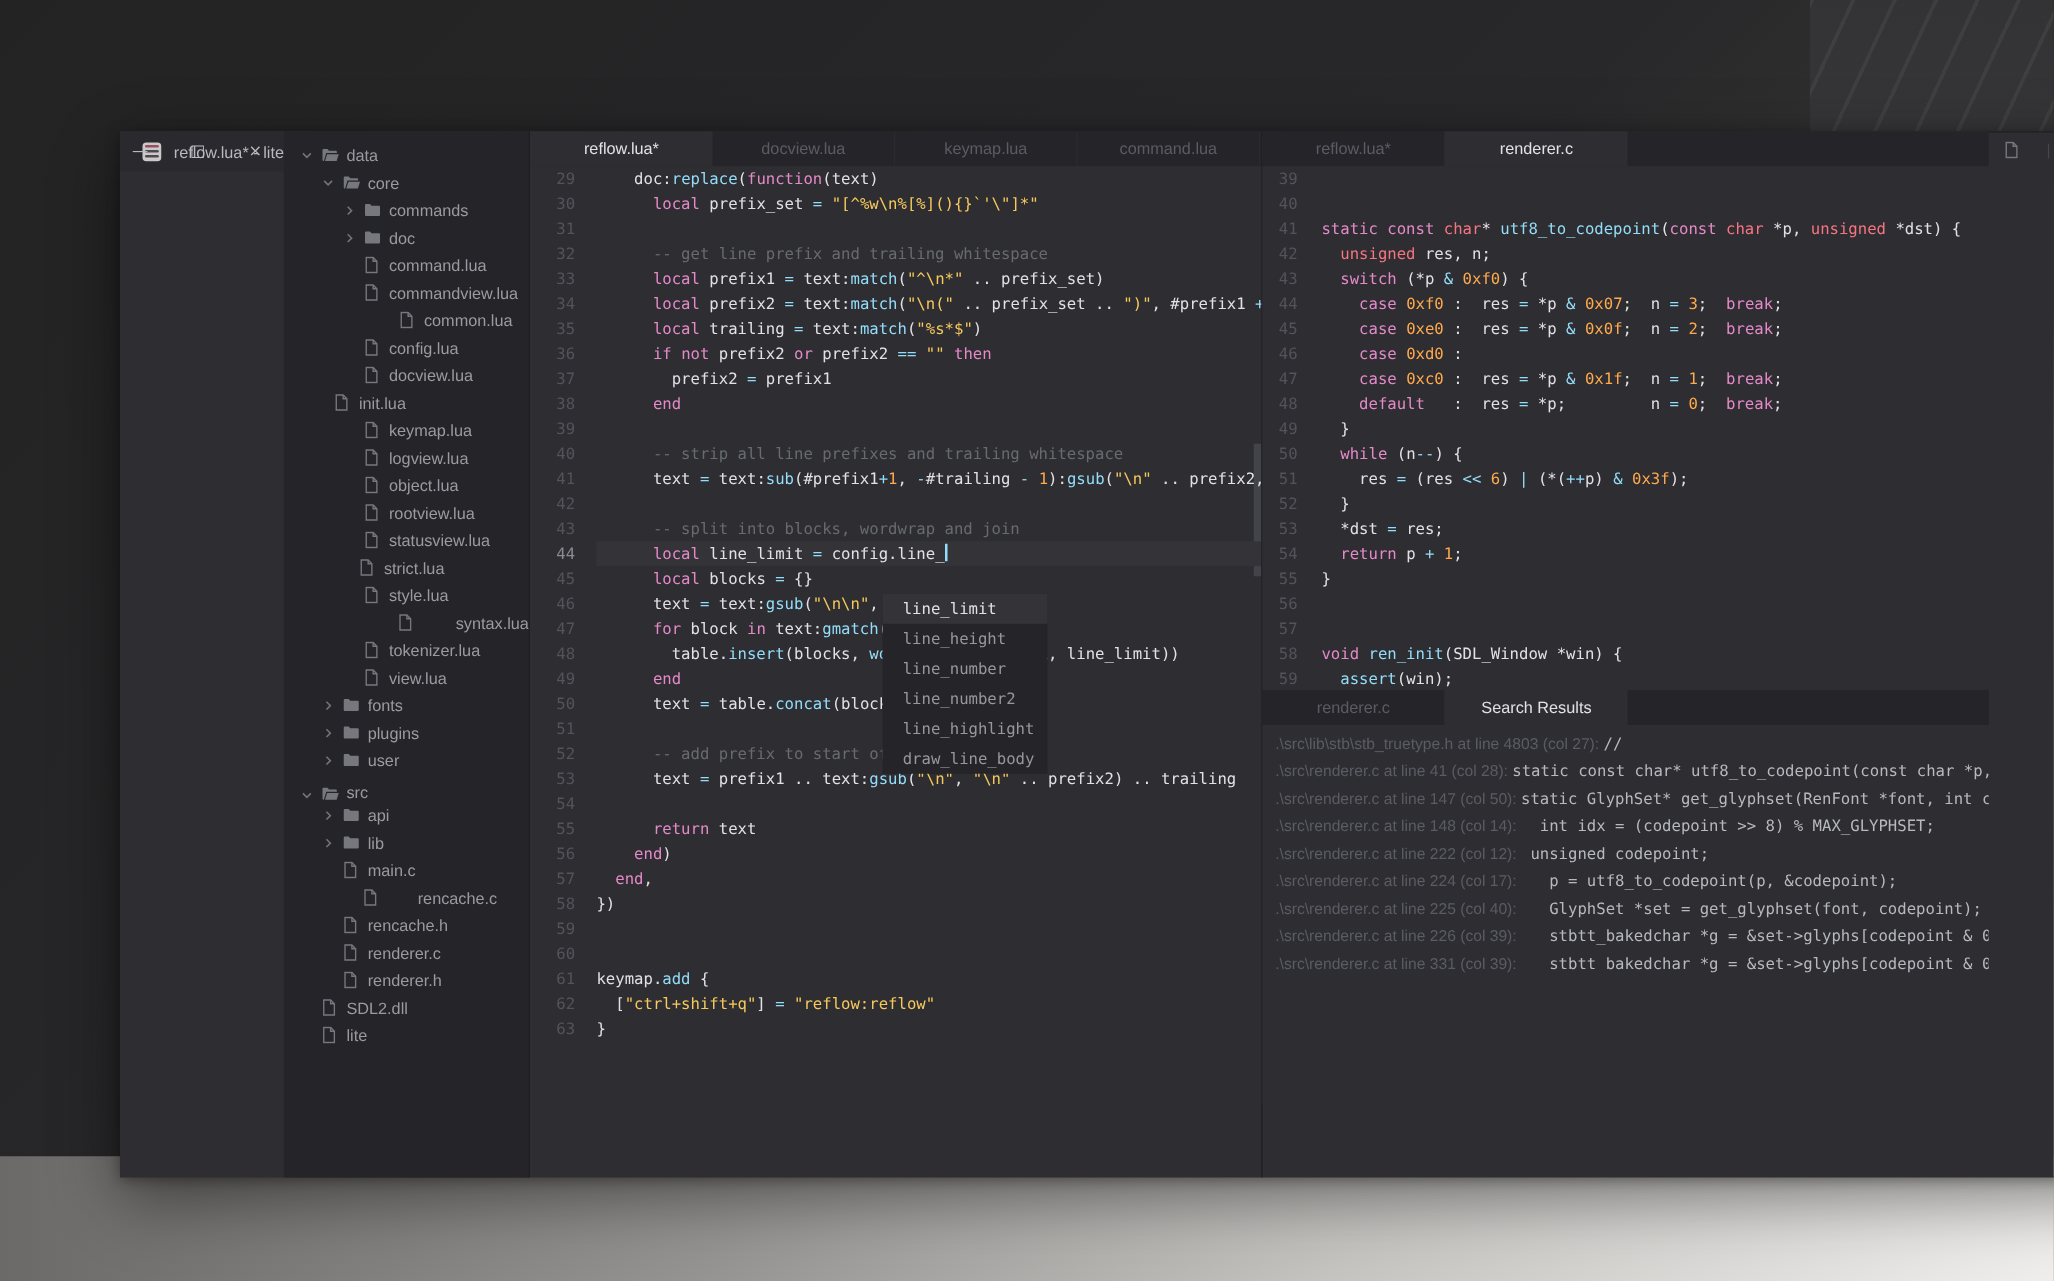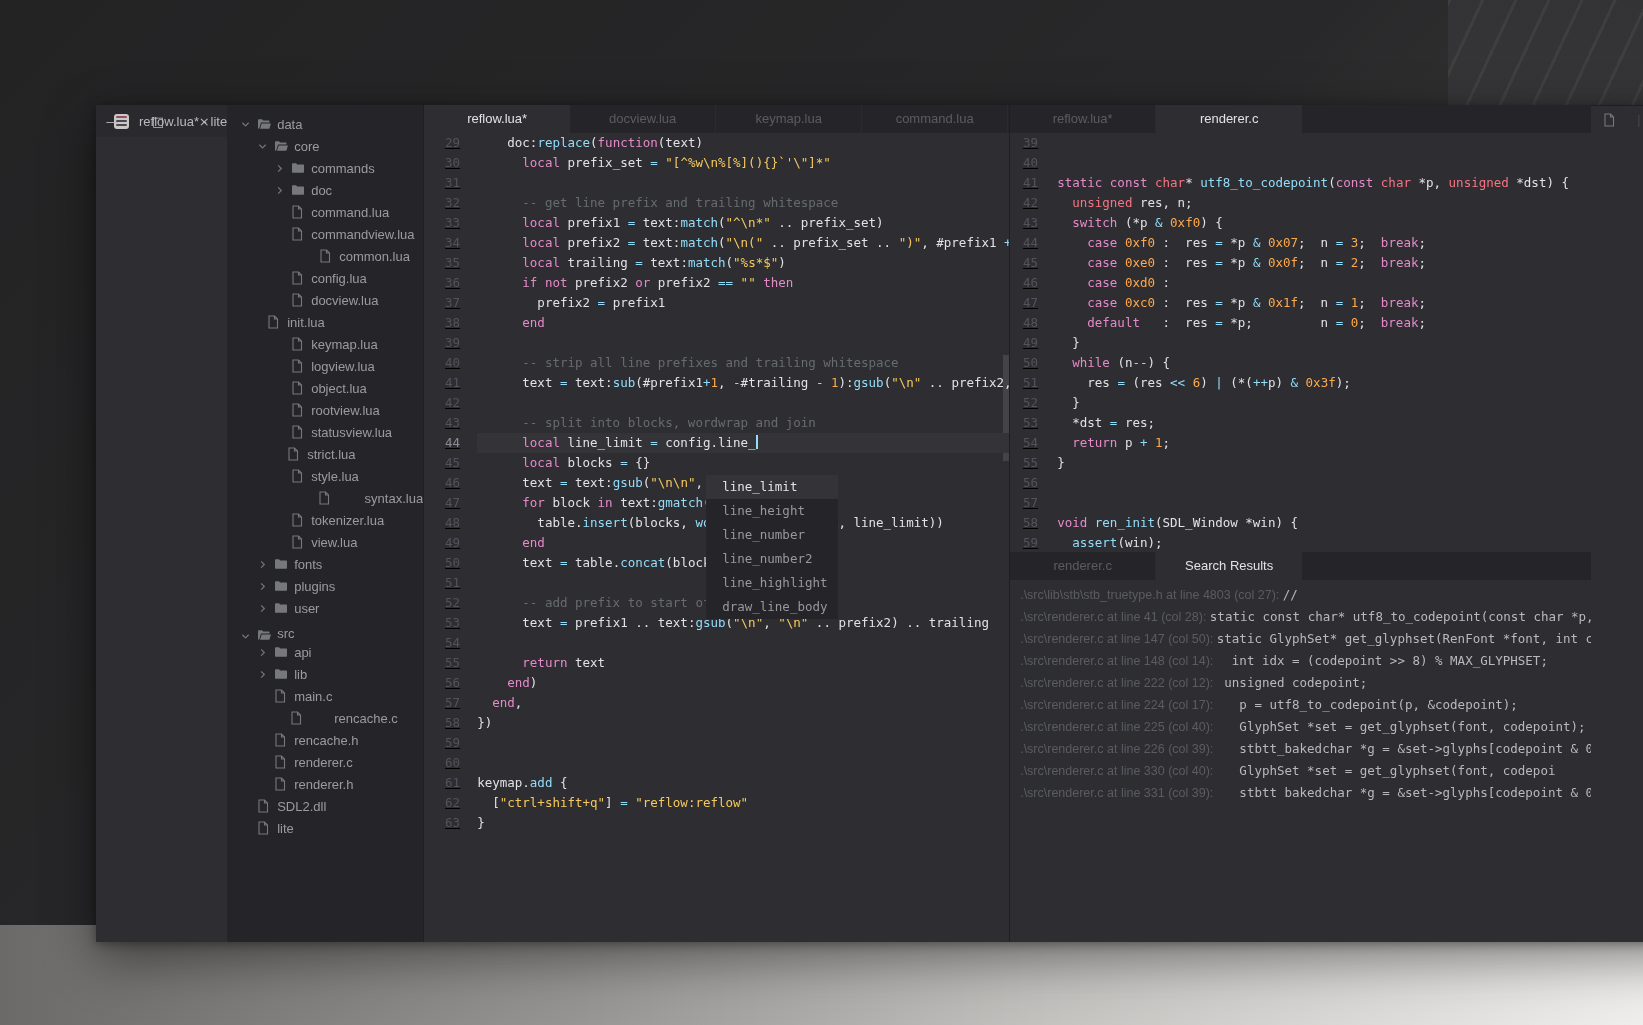--- a/index.html
+++ b/index.html
@@ -51,21 +51,21 @@
   .pane-right { width:582px; flex:none; border-left:1px solid var(--div); }
 
   .tabbar { height:28px; flex:none; background:var(--bg2); display:flex; }
   .tab { width:146px; flex:none; line-height:28px; text-align:center; font-size:13px;
     color:#5b5b63; overflow:hidden; white-space:nowrap; border-right:1px solid #2a2a2f; }
   .tab.active { background:var(--bg); color:var(--accent); border-right:none; }
 
   .editor { position:relative; overflow:hidden; background:var(--bg); }
   .ed-l { height:749px; }
   .ed-r { height:419px; }
-  .gutter { position:absolute; left:0; top:0; width:44px;text-decoration:underline; }
+  .gutter { position:absolute; left:0; top:0; width:44px; }
   .gutter div { height:20px; text-align:right; padding-right:8px; color:var(--ln);
     font:12.5px/20px "DejaVu Sans Mono",monospace; }
   .gutter div.act { color:var(--lna); }
   .codecol { position:absolute; left:53px; top:0; width:1200px; }
   .cl { height:20px; white-space:pre; font:12.5px/20px "DejaVu Sans Mono",monospace;
     color:var(--syn-w); }
   .ed-r .gutter { width:34px; }
   .ed-r .gutter div { padding-right:6px; }
   .ed-r .codecol { left:47px; }
   .linehl { position:absolute; left:53px; right:0; height:20px; background:var(--hl); }
@@ -642,21 +642,20 @@
           </div>
         <div class="results" id="results">
             <div class="res-row"><span class="res-loc">.\src\lib\stb\stb_truetype.h at line 4803 (col 27): </span><span class="res-code">//                                            codepoint-to-glyph conversion</span></div>
             <div class="res-row"><span class="res-loc">.\src\renderer.c at line 41 (col 28): </span><span class="res-code">static const char* utf8_to_codepoint(const char *p, unsigned *dst) {</span></div>
             <div class="res-row"><span class="res-loc">.\src\renderer.c at line 147 (col 50): </span><span class="res-code">static GlyphSet* get_glyphset(RenFont *font, int codepoint) {</span></div>
             <div class="res-row"><span class="res-loc">.\src\renderer.c at line 148 (col 14): </span><span class="res-code">  int idx = (codepoint &gt;&gt; 8) % MAX_GLYPHSET;</span></div>
             <div class="res-row"><span class="res-loc">.\src\renderer.c at line 222 (col 12): </span><span class="res-code"> unsigned codepoint;</span></div>
             <div class="res-row"><span class="res-loc">.\src\renderer.c at line 224 (col 17): </span><span class="res-code">   p = utf8_to_codepoint(p, &amp;codepoint);</span></div>
             <div class="res-row"><span class="res-loc">.\src\renderer.c at line 225 (col 40): </span><span class="res-code">   GlyphSet *set = get_glyphset(font, codepoint);</span></div>
             <div class="res-row"><span class="res-loc">.\src\renderer.c at line 226 (col 39): </span><span class="res-code">   stbtt_bakedchar *g = &amp;set-&gt;glyphs[codepoint &amp; 0xfff];</span></div>
-            <div class="res-row"><span class="res-loc">.\src\renderer.c at line 330 (col 40): </span><span class="res-code">   GlyphSet *set = get_glyphset(font, codepoi</span></div>
             <div class="res-row"><span class="res-loc">.\src\renderer.c at line 331 (col 39): </span><span class="res-code">   stbtt bakedchar *g = &amp;set-&gt;glyphs[codepoint &amp; 0xf</span></div>
           </div>
       </div>
     </div>
 
     <div class="statusbar">
       <div class="sb-group" id="sb-left">
           <span class="sb-icon">
             <svg width="12" height="14" viewBox="0 0 12 14">
               <path d="M2 1 L7.5 1 L10.5 4 L10.5 13 L2 13 Z" fill="none" stroke="#76787e" stroke-width="1.1"></path>

